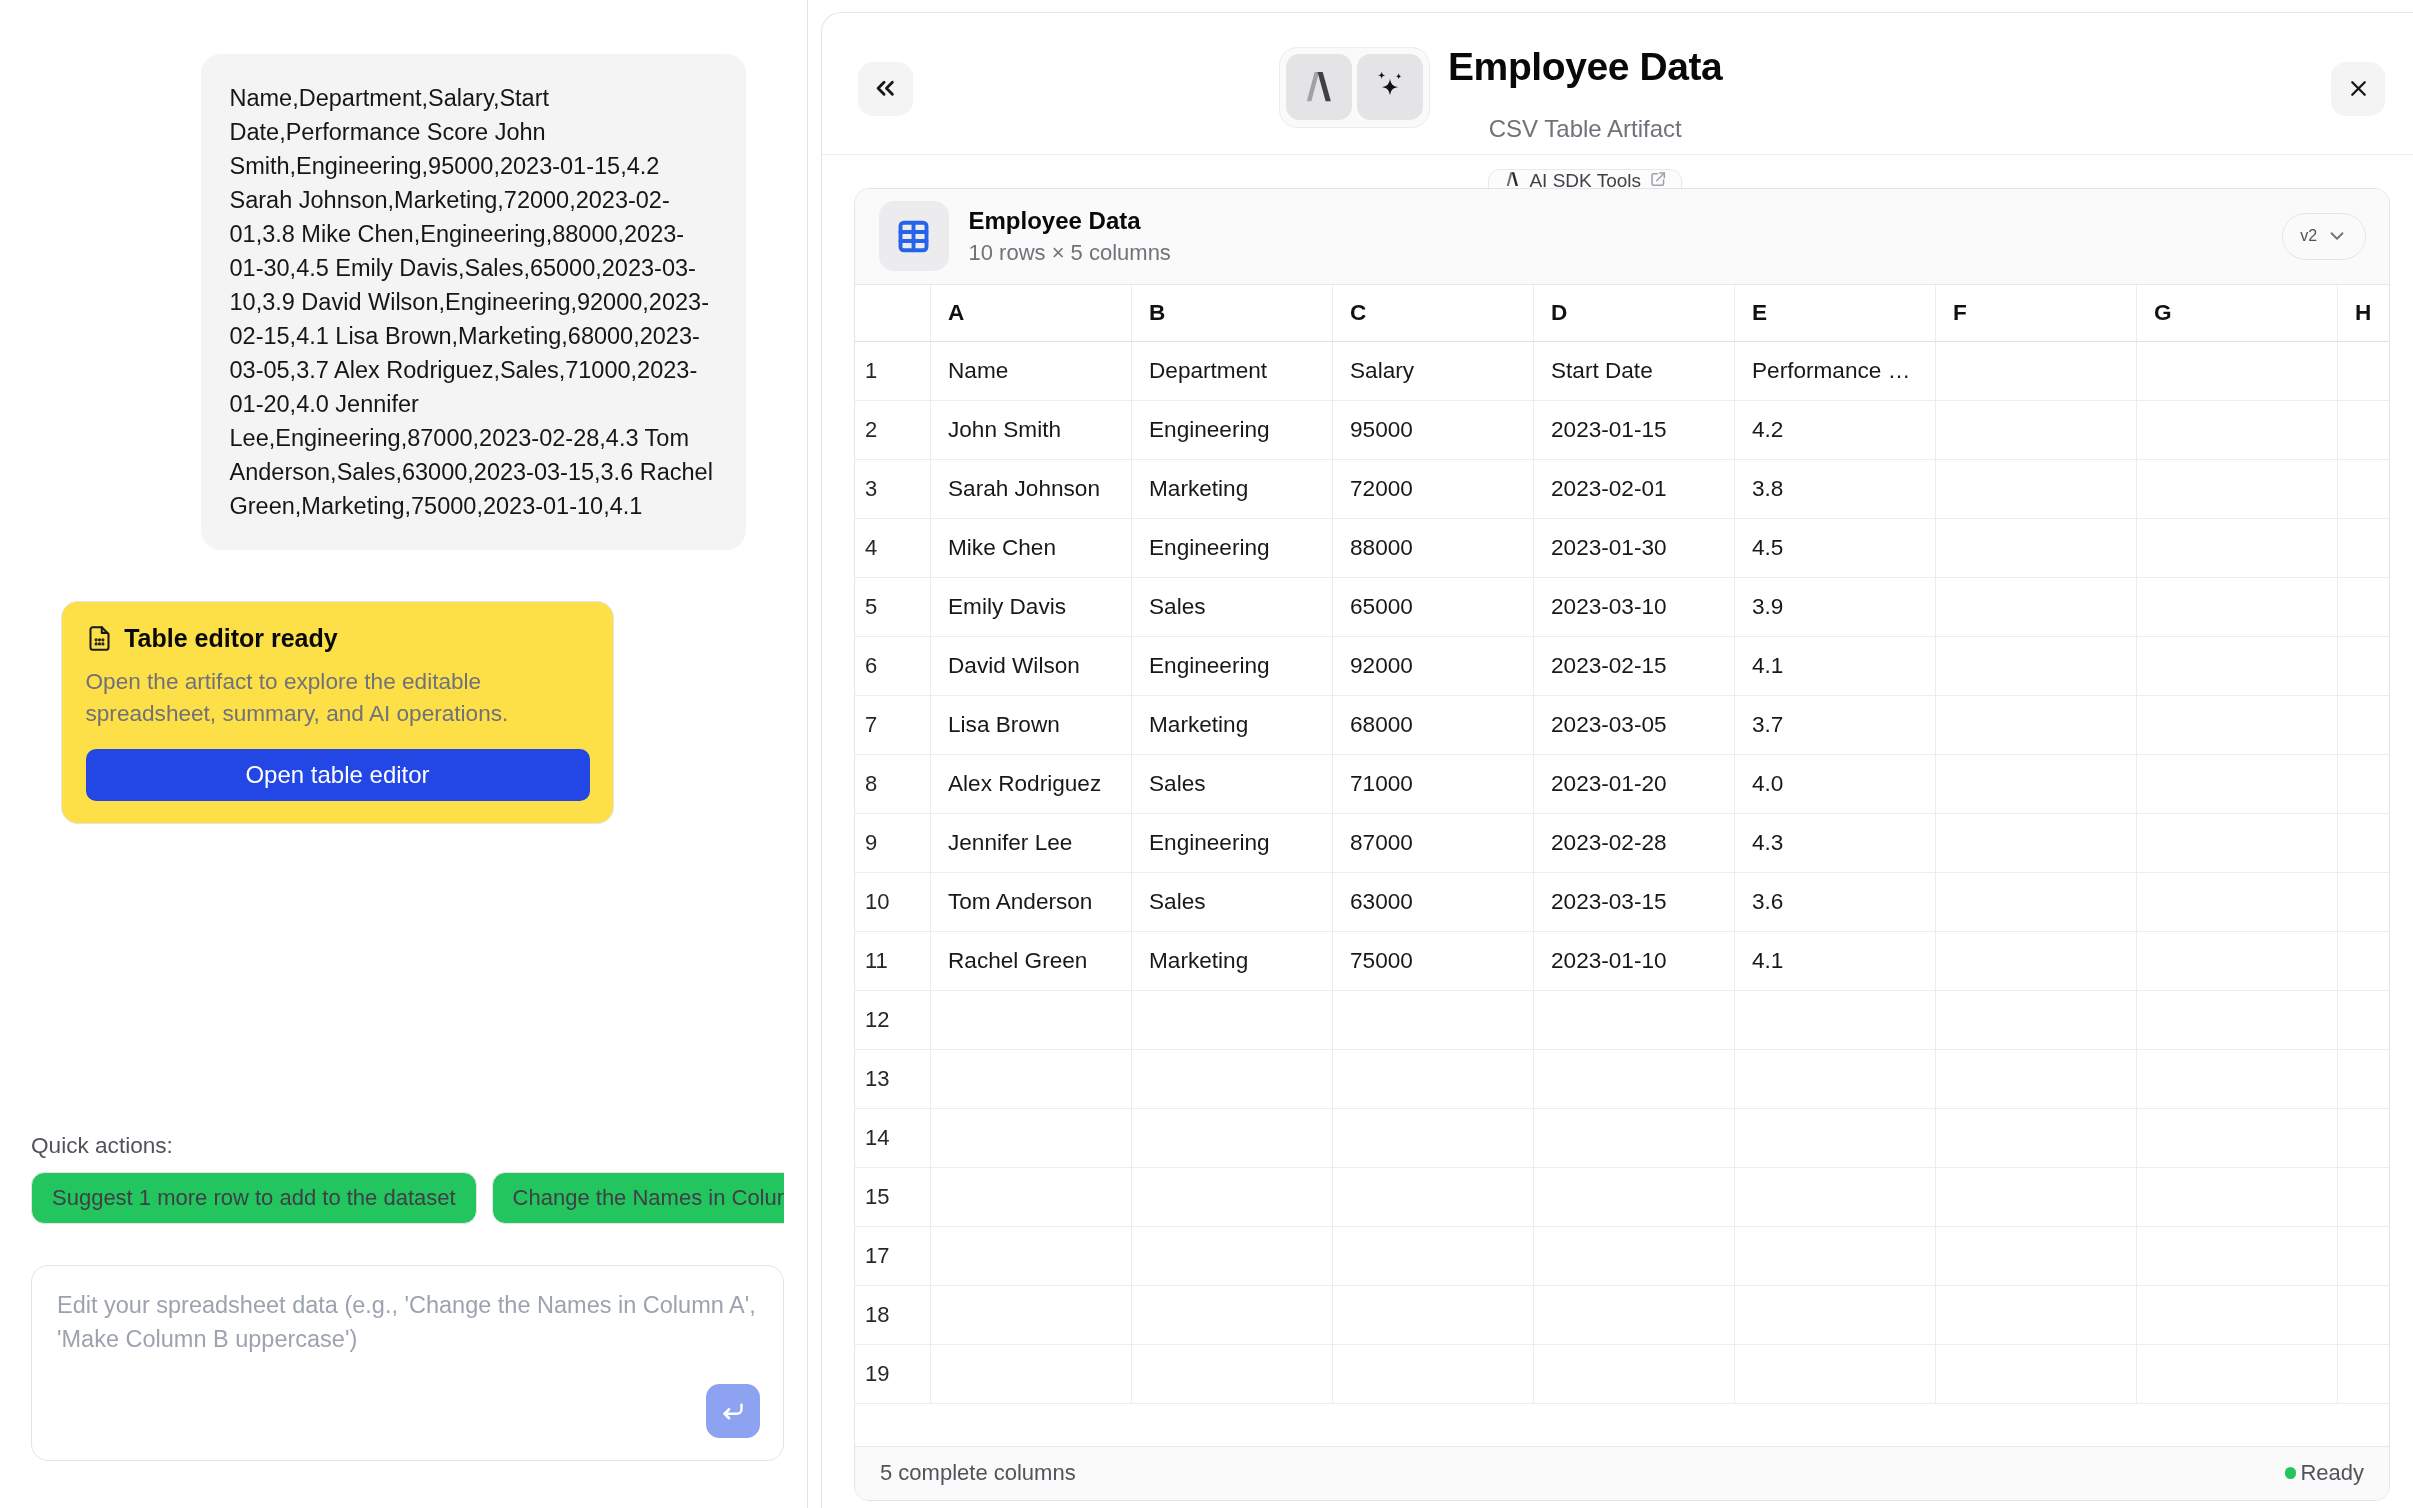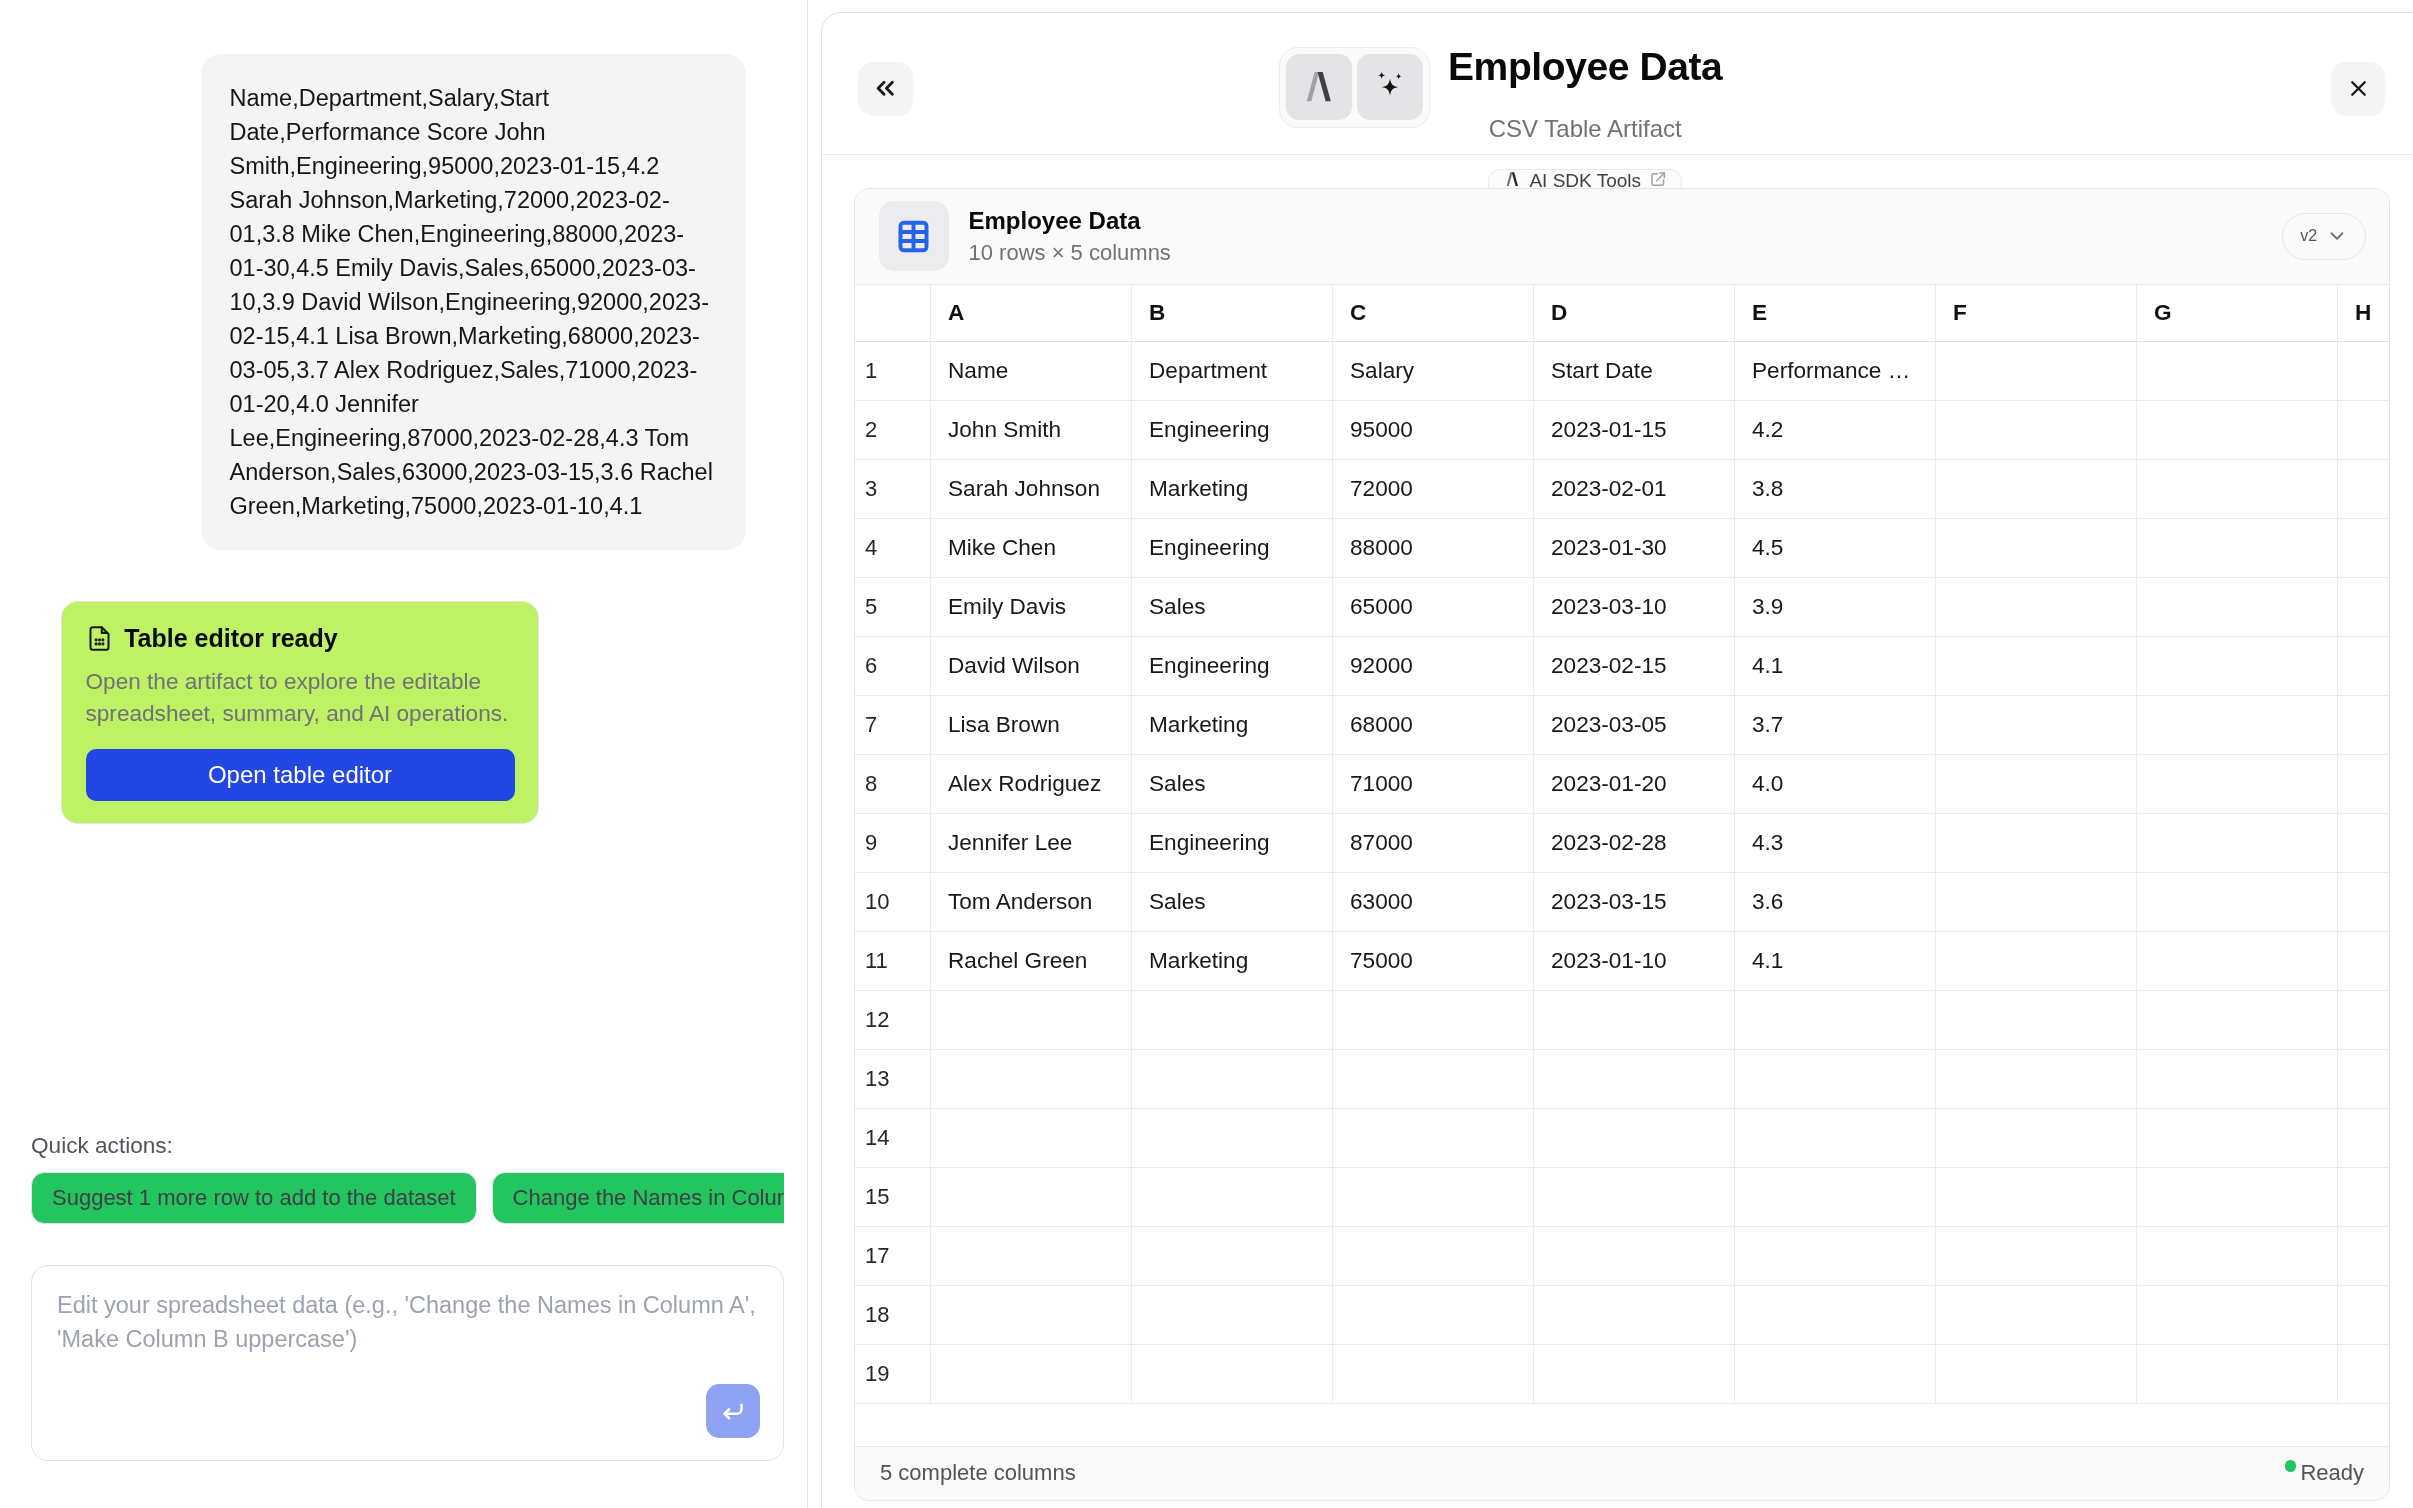--- a/index.html
+++ b/index.html
@@ -9,22 +9,22 @@
     font-family: "Liberation Sans", "DejaVu Sans", sans-serif;
     color: #18181b;
     -webkit-font-smoothing: antialiased;
   }
   
   .chat-panel { position: absolute; left: 0; top: 0; width: 808px; height: 1508px;
     background: #fff; border-right: 1.7px solid #e4e4e7; }
   .csv-bubble { position: absolute; left: 201px; top: 54px; width: 545px;
     background: #f4f4f5; border-radius: 20px; padding: 27px 28.5px;
     font-size: 23.5px; line-height: 34px; color: #161616; overflow-wrap: break-word; }
-  .editor-card { position: absolute; left: 61px; top: 601px; width: 478px;
-    border: 1.7px solid #e4e4e7; border-radius: 17px; padding: 22px 23.5px; background: #bef264; }
+  .editor-card { position: absolute; left: 61px; top: 601px; width: 553px;
+    border: 1.7px solid #e4e4e7; border-radius: 17px; padding: 22px 23.5px; background: #fde047; }
   .editor-card-titlerow { display: flex; align-items: center; gap: 11.7px; }
   .editor-card-title { font-size: 25px; font-weight: 700; color: #09090b; }
   .editor-card-desc { margin-top: 13.4px; font-size: 22.6px; line-height: 32px; color: #71717a; }
   .open-editor-btn { margin-top: 18.4px; width: 100%; height: 52px; border: none;
     border-radius: 10px; background: #2347e5; color: #fff; font-size: 24px; font-weight: 500;
     font-family: inherit; display: flex; align-items: center; justify-content: center; cursor: pointer; }
   .quick-actions-label { position: absolute; left: 31px; top: 1133px; font-size: 22.6px; color: #52525b; }
   .chips-row { position: absolute; left: 31px; top: 1172px; width: 753px; height: 59px;
     display: flex; gap: 15px; overflow: hidden; }
   .chip { flex: 0 0 auto; height: 52px; padding: 0 20px; border: 1.7px solid #e4e4e7;
@@ -81,21 +81,21 @@
     display: flex; align-items: center; overflow: hidden; background: #fff; }
   .g-row > .g-cell:last-child { border-right: none; }
   .g-head .g-cell { height: 57px; border-bottom: 1.7px solid #e0e0e3; }
   .g-colhead { font-size: 22.6px; font-weight: 700; color: #111113; padding: 0 17px; }
   .g-rownum { font-size: 22px; color: #27272a; padding: 0 10px; }
   .g-data { padding: 0 17px; font-size: 22.6px; color: #18181b; }
   .g-text { display: block; width: 100%; white-space: nowrap; overflow: hidden; text-overflow: ellipsis; }
   .card-footer { flex: 0 0 54px; background: #fafafa; border-top: 1.7px solid #e9e9eb;
     display: flex; align-items: center; justify-content: space-between; padding: 0 25px; }
   .footer-left { font-size: 22px; color: #52525b; }
-  .status { display: flex; align-items: flex-start; gap: 4px; }
+  .status { display: flex; align-items: center; gap: 4px; }
   .status-dot { width: 11.7px; height: 11.7px; border-radius: 50%; background: #22c55e; }
   .status-label { font-size: 22px; color: #52525b; }
   svg { display: block; }
 </style>
 </head>
 <body>
 
 <div class="chat-panel">
 
   <div class="csv-bubble">Name,Department,Salary,Start Date,Performance Score John Smith,Engineering,95000,2023-01-15,4.2 Sarah Johnson,Marketing,72000,2023-02-01,3.8 Mike Chen,Engineering,88000,2023-01-30,4.5 Emily Davis,Sales,65000,2023-03-10,3.9 David Wilson,Engineering,92000,2023-02-15,4.1 Lisa Brown,Marketing,68000,2023-03-05,3.7 Alex Rodriguez,Sales,71000,2023-01-20,4.0 Jennifer Lee,Engineering,87000,2023-02-28,4.3 Tom Anderson,Sales,63000,2023-03-15,3.6 Rachel Green,Marketing,75000,2023-01-10,4.1</div>

